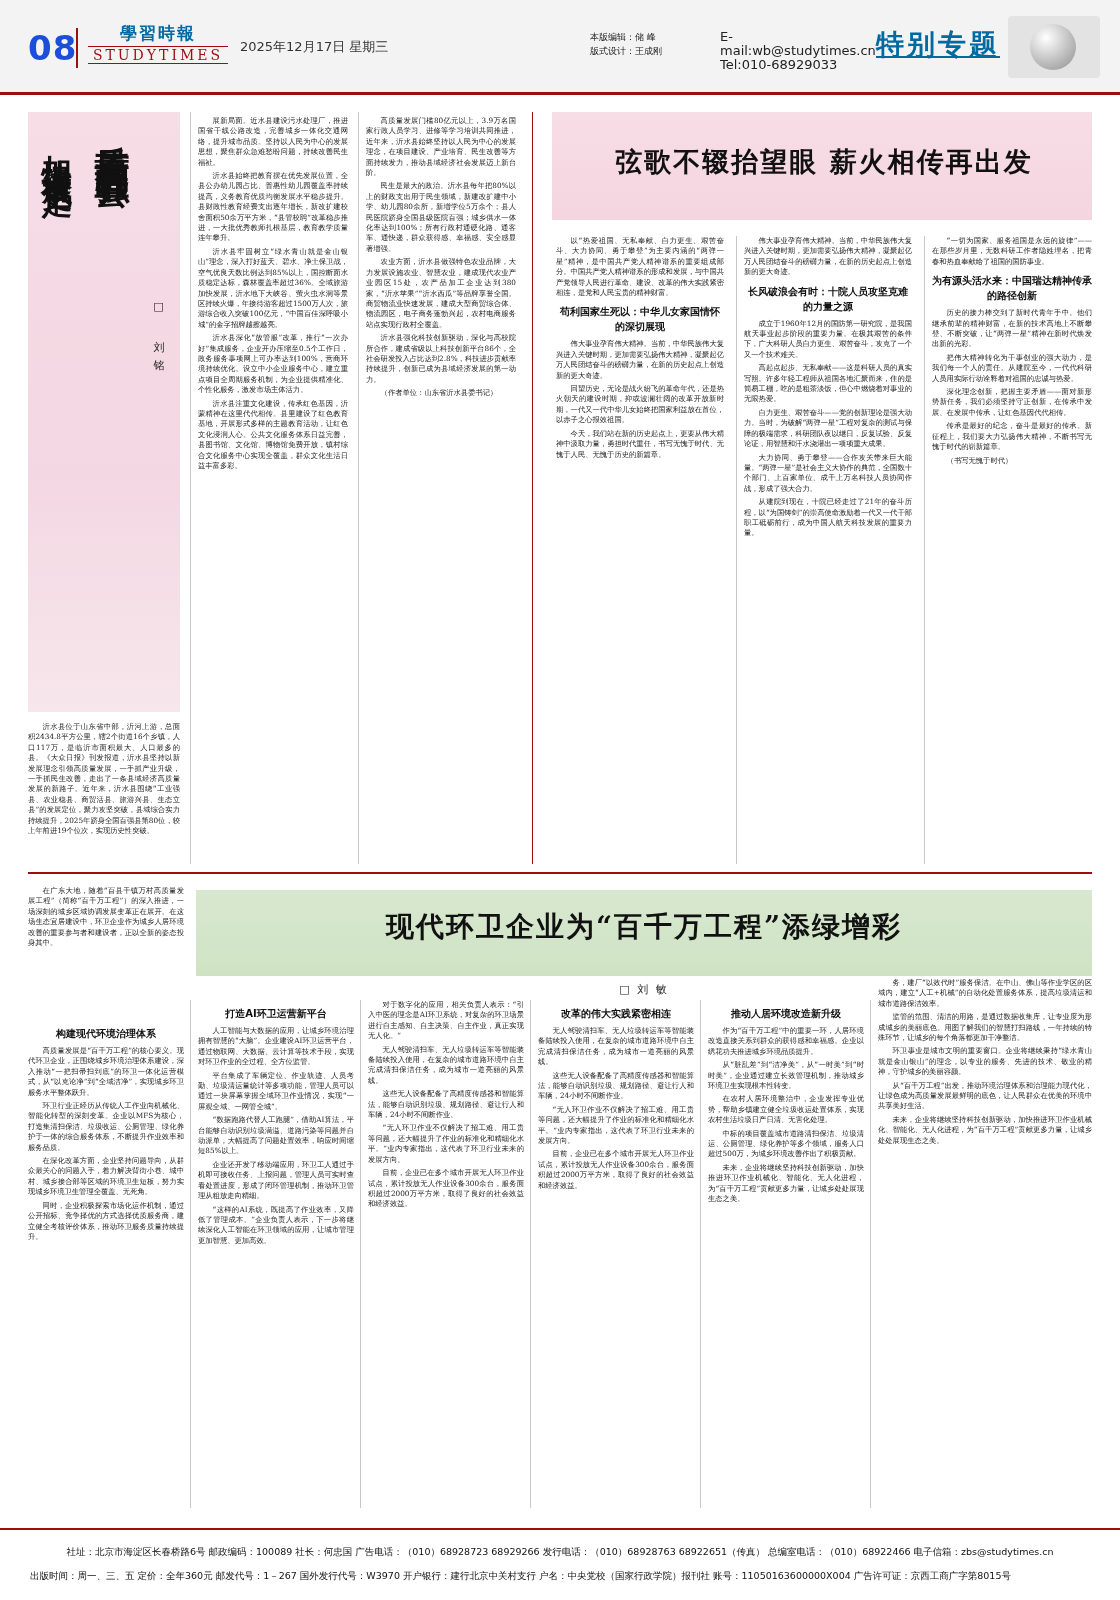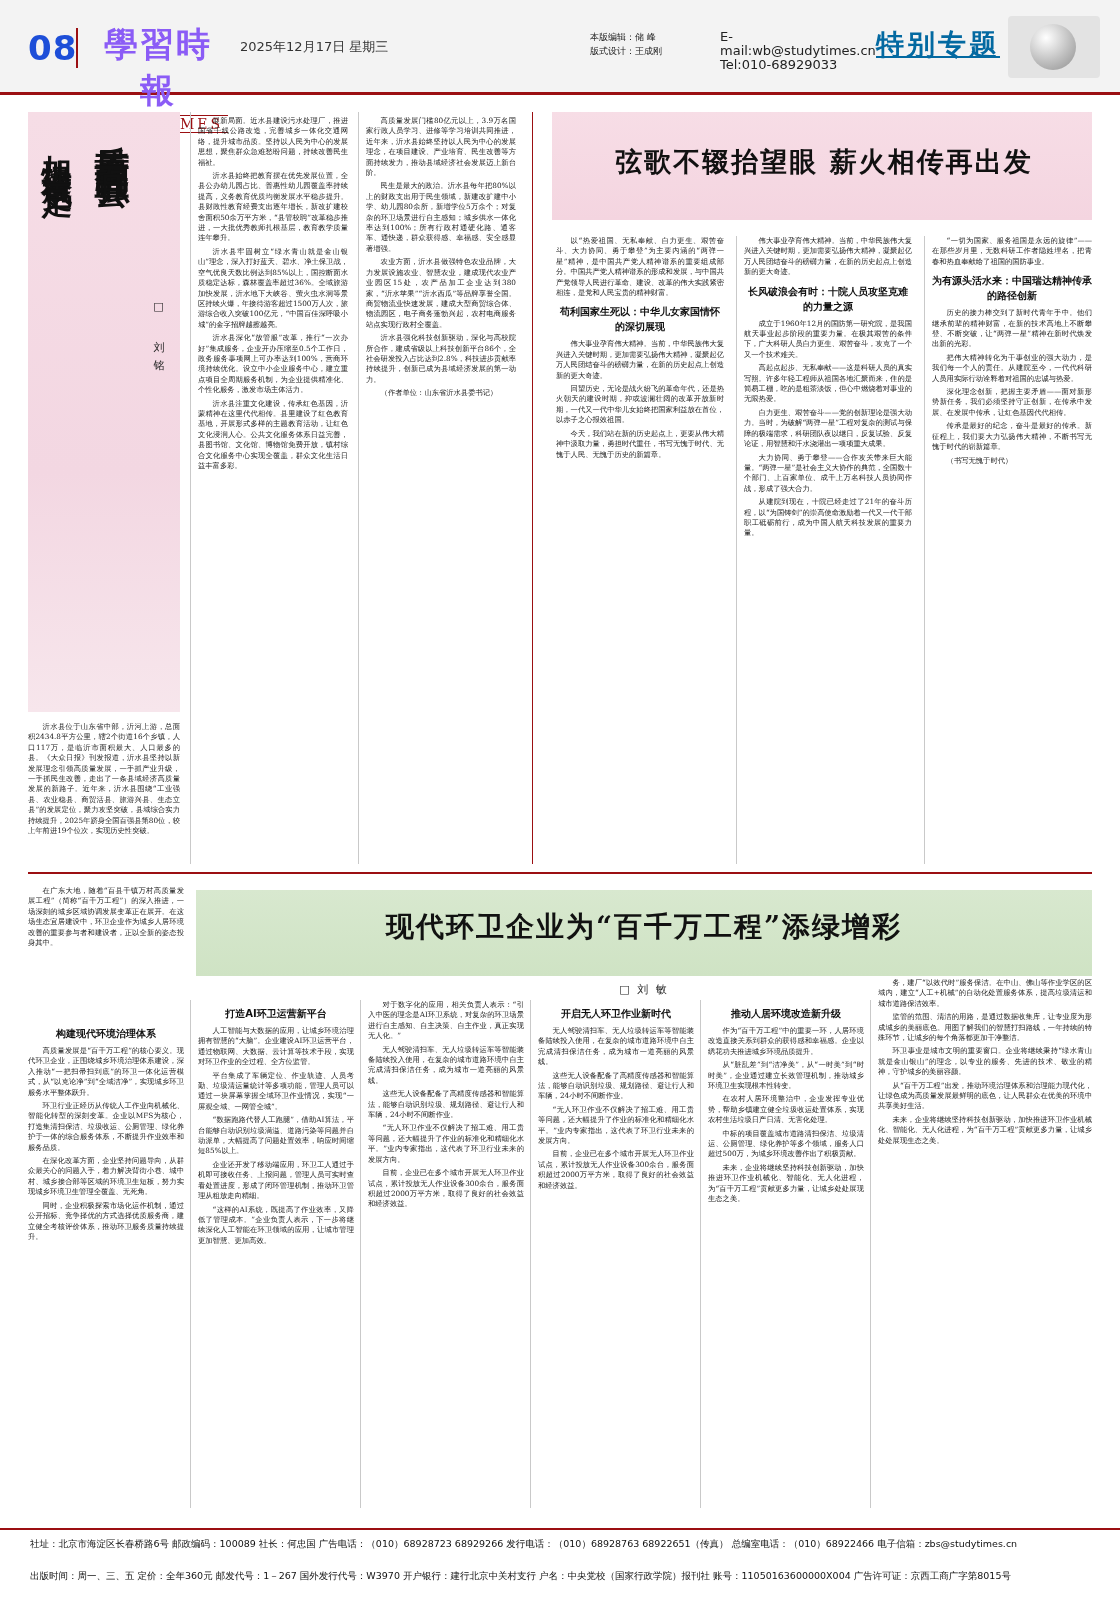--- a/index.html
+++ b/index.html
@@ -24,21 +24,21 @@
     letter-spacing:1px;
   }
   .mh-rule{
     position:absolute;left:76px;top:28px;width:2px;height:40px;background:#9b0f12;
   }
   .mh-logo{
     position:absolute;left:88px;top:22px;width:140px;text-align:center;
   }
   .mh-logo .cn{
     font-family:"DejaVu Serif","Liberation Serif",serif;
-    font-size:34px;font-weight:bold;color:#8b5cf6;letter-spacing:2px;
+    font-size:17px;font-weight:bold;color:#0369a1;letter-spacing:2px;
   }
   .mh-logo .en{
     font-family:"DejaVu Serif","Liberation Serif",serif;
     font-size:14px;color:#9b0f12;letter-spacing:3px;margin-top:1px;
     border-top:1px solid #9b0f12;border-bottom:1px solid #9b0f12;
   }
   .mh-date{
     position:absolute;left:240px;top:38px;font-size:13px;color:#333;
   }
   .mh-credits{
@@ -141,21 +141,21 @@
   
   .footer{
     position:absolute;left:0;bottom:0;width:1120px;height:70px;
     border-top:2px solid #9b0f12;background:#fff;
   }
   .footer .line{
     position:absolute;left:30px;width:1060px;
     font-size:9.5px;color:#111;white-space:nowrap;
     font-family:"DejaVu Sans","Liberation Sans",sans-serif;
   }
-  .footer .l1{top:8px;}
+  .footer .l1{top:16px;text-align:center;}
   .footer .l2{top:40px;}
 
   .mid-divider{
     position:absolute;left:28px;top:872px;width:1064px;height:2px;background:#9b0f12;
   }
 </style>
 </head>
 <body>
 
 <div class="page">
@@ -196,21 +196,21 @@
     <p>沂水县始终把教育摆在优先发展位置，全县公办幼儿园占比、普惠性幼儿园覆盖率持续提高，义务教育优质均衡发展水平稳步提升。县财政性教育经费支出逐年增长，新改扩建校舍面积50余万平方米，“县管校聘”改革稳步推进，一大批优秀教师扎根基层，教育教学质量连年攀升。</p>
     <p>沂水县牢固树立“绿水青山就是金山银山”理念，深入打好蓝天、碧水、净土保卫战，空气优良天数比例达到85%以上，国控断面水质稳定达标，森林覆盖率超过36%。全域旅游加快发展，沂水地下大峡谷、萤火虫水洞等景区持续火爆，年接待游客超过1500万人次，旅游综合收入突破100亿元，“中国百佳深呼吸小城”的金字招牌越擦越亮。</p>
     <p>沂水县深化“放管服”改革，推行“一次办好”集成服务，企业开办压缩至0.5个工作日，政务服务事项网上可办率达到100%，营商环境持续优化。设立中小企业服务中心，建立重点项目全周期服务机制，为企业提供精准化、个性化服务，激发市场主体活力。</p>
     <p>沂水县注重文化建设，传承红色基因，沂蒙精神在这里代代相传。县里建设了红色教育基地，开展形式多样的主题教育活动，让红色文化浸润人心。公共文化服务体系日益完善，县图书馆、文化馆、博物馆免费开放，镇村综合文化服务中心实现全覆盖，群众文化生活日益丰富多彩。</p>
   </div>
 
   <div class="colrule" style="left:358px;top:112px;height:752px;"></div>
 
   <div class="body-col" style="left:366px;top:116px;width:150px;height:748px;">
     <p>高质量发展门槛80亿元以上，3.9万名国家行政人员学习、进修等学习培训共同推进，近年来，沂水县始终坚持以人民为中心的发展理念，在项目建设、产业培育、民生改善等方面持续发力，推动县域经济社会发展迈上新台阶。</p>
-    <p>民生是最大的政治。沂水县每年把80%以上的财政支出用于民生领域，新建改扩建中小学、幼儿园80余所，新增学位5万余个；对复杂的环卫场景进行自主感知；城乡供水一体化率达到100%；所有行政村通硬化路、通客车、通快递，群众获得感、幸福感、安全感显著增强。</p>
+    <p>民生是最大的政治。沂水县每年把80%以上的财政支出用于民生领域，新建改扩建中小学、幼儿园80余所，新增学位5万余个；县人民医院跻身全国县级医院百强；城乡供水一体化率达到100%；所有行政村通硬化路、通客车、通快递，群众获得感、幸福感、安全感显著增强。</p>
     <p>农业方面，沂水县做强特色农业品牌，大力发展设施农业、智慧农业，建成现代农业产业园区15处，农产品加工企业达到380家，“沂水苹果”“沂水西瓜”等品牌享誉全国。商贸物流业快速发展，建成大型商贸综合体、物流园区，电子商务蓬勃兴起，农村电商服务站点实现行政村全覆盖。</p>
     <p>沂水县强化科技创新驱动，深化与高校院所合作，建成省级以上科技创新平台86个，全社会研发投入占比达到2.8%，科技进步贡献率持续提升，创新已成为县域经济发展的第一动力。</p>
     <p>（作者单位：山东省沂水县委书记）</p>
   </div>
 
   <div class="colrule" style="left:532px;top:112px;height:752px;background:#9b0f12;width:1px;"></div>
 
   <div class="art2-head"></div>
   <div class="art2-title">弦歌不辍抬望眼  薪火相传再出发</div>
 
@@ -281,21 +281,21 @@
     <p>对于数字化的应用，相关负责人表示：“引入中医的理念是AI环卫系统，对复杂的环卫场景进行自主感知、自主决策、自主作业，真正实现无人化。”</p>
     <p>无人驾驶清扫车、无人垃圾转运车等智能装备陆续投入使用，在复杂的城市道路环境中自主完成清扫保洁任务，成为城市一道亮丽的风景线。</p>
     <p>这些无人设备配备了高精度传感器和智能算法，能够自动识别垃圾、规划路径、避让行人和车辆，24小时不间断作业。</p>
     <p>“无人环卫作业不仅解决了招工难、用工贵等问题，还大幅提升了作业的标准化和精细化水平。”业内专家指出，这代表了环卫行业未来的发展方向。</p>
     <p>目前，企业已在多个城市开展无人环卫作业试点，累计投放无人作业设备300余台，服务面积超过2000万平方米，取得了良好的社会效益和经济效益。</p>
   </div>
 
   <div class="colrule" style="left:530px;top:1000px;height:508px;"></div>
 
   <div class="body-col" style="left:538px;top:1000px;width:156px;height:508px;">
-    <div class="sub-head">开启无人环卫作业新时代</div>
+    <div class="sub-head">改革的伟大实践紧密相连</div>
     <p>无人驾驶清扫车、无人垃圾转运车等智能装备陆续投入使用，在复杂的城市道路环境中自主完成清扫保洁任务，成为城市一道亮丽的风景线。</p>
     <p>这些无人设备配备了高精度传感器和智能算法，能够自动识别垃圾、规划路径、避让行人和车辆，24小时不间断作业。</p>
     <p>“无人环卫作业不仅解决了招工难、用工贵等问题，还大幅提升了作业的标准化和精细化水平。”业内专家指出，这代表了环卫行业未来的发展方向。</p>
     <p>目前，企业已在多个城市开展无人环卫作业试点，累计投放无人作业设备300余台，服务面积超过2000万平方米，取得了良好的社会效益和经济效益。</p>
   </div>
 
   <div class="colrule" style="left:700px;top:1000px;height:508px;"></div>
 
   <div class="body-col" style="left:708px;top:1000px;width:156px;height:508px;">
     <div class="sub-head">推动人居环境改造新升级</div>

